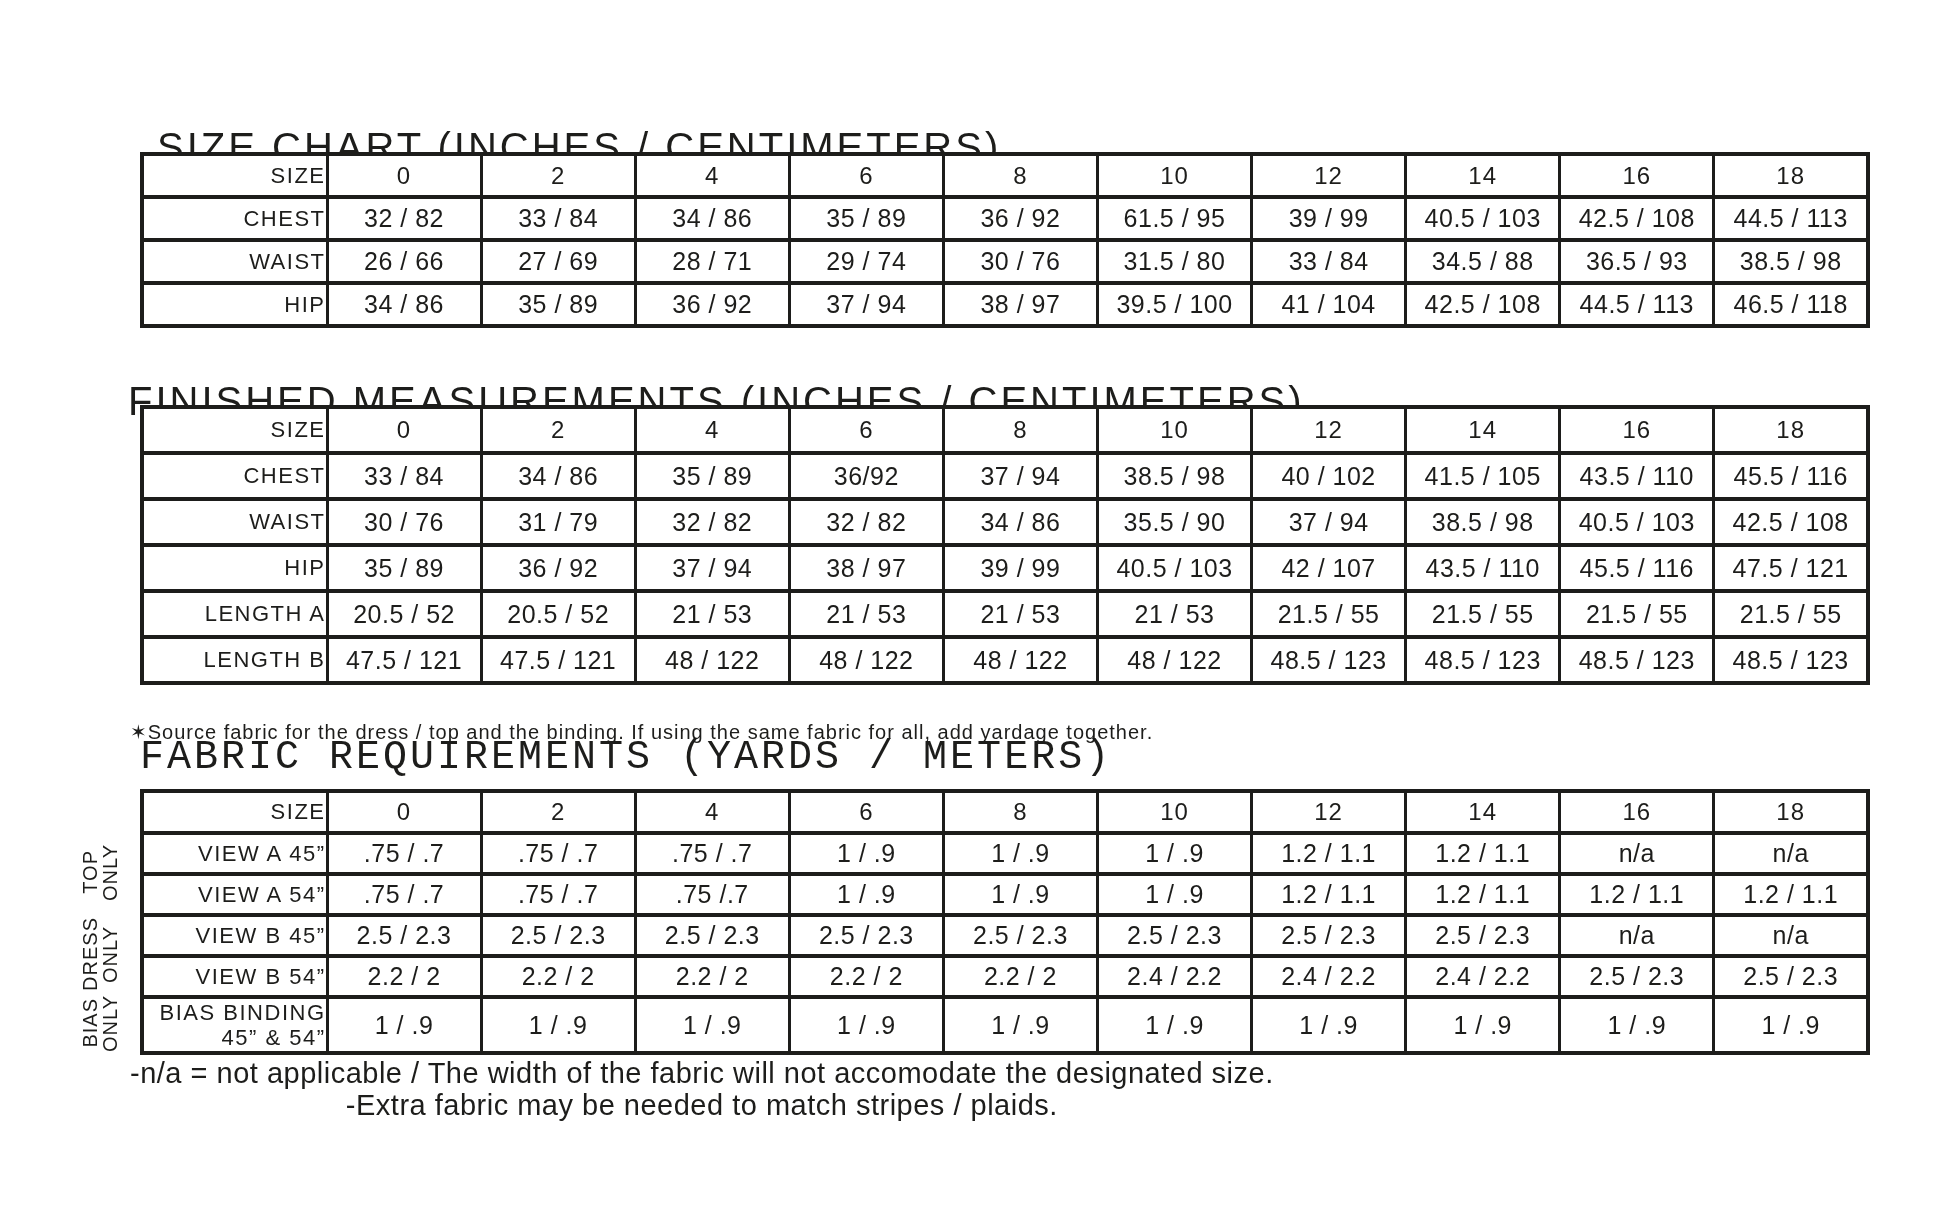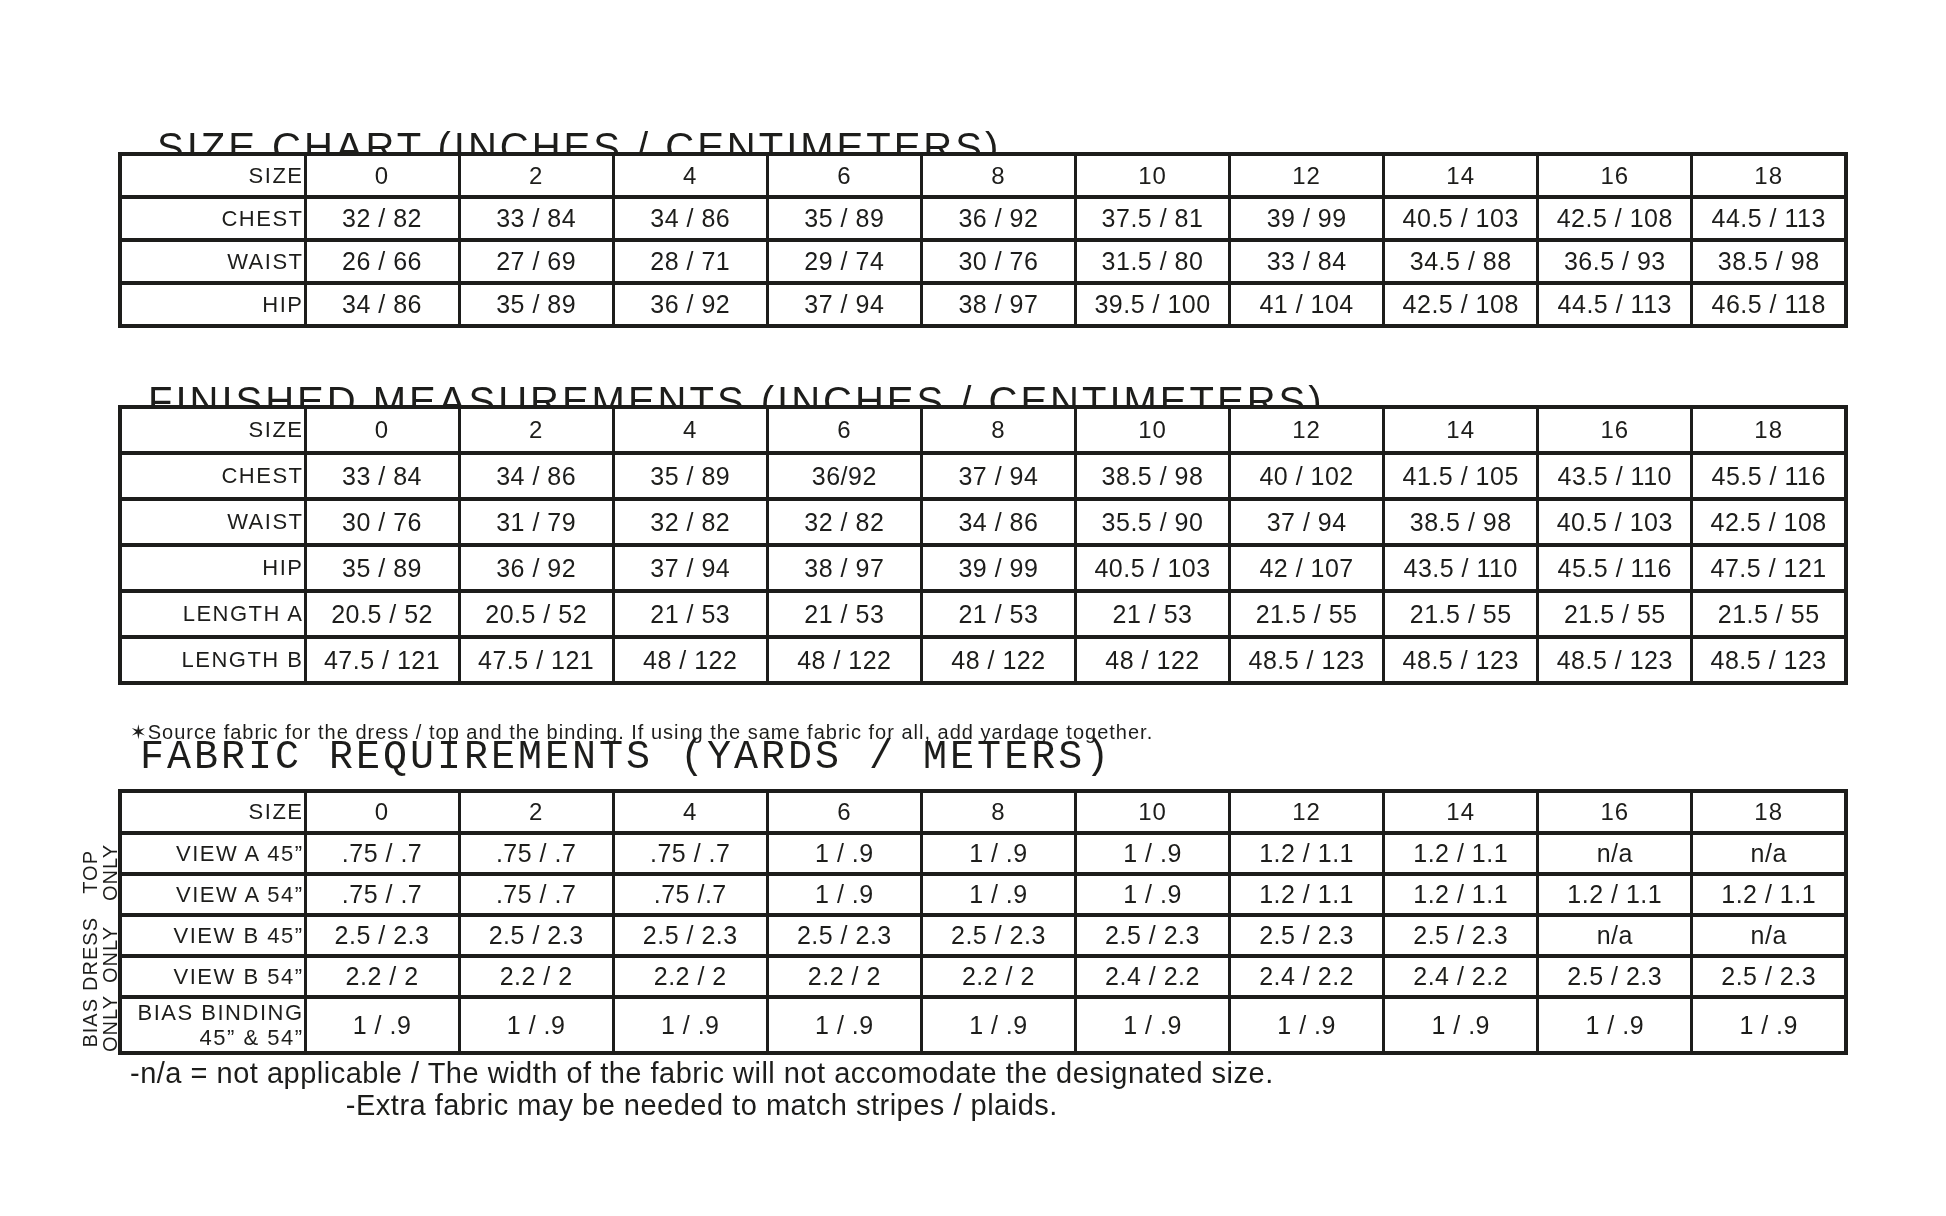--- a/index.html
+++ b/index.html
@@ -2,27 +2,27 @@
 <html><head>
 <meta charset="utf-8">
 <style>
   html,body { margin:0; padding:0; background:#ffffff; }
   body { width:1946px; height:1216px; position:relative; overflow:hidden;
          font-family:"Liberation Sans", sans-serif; color:#1d1d1b; }
 
   .sec-title { position:absolute; font-size:40px; font-weight:400;
                letter-spacing:3px; white-space:nowrap; }
   #title1 { left:157px; top:98px; }
-  #title2 { left:148px; top:352px; }
+  #title2 { left:128px; top:352px; }
   #title3 { left:140px; top:708px;font-family:Liberation Mono, monospace; }
 
   .note { position:absolute; left:130px; top:720px; font-size:20px;
           letter-spacing:1px; white-space:nowrap; }
 
-  table.grid { position:absolute; left:118px; width:1730px;
+  table.grid { position:absolute; left:140px; width:1730px;
                border-collapse:collapse; table-layout:fixed; background:#fff;
                border:4px solid #1d1d1b; }
   .grid td, .grid th { border:3px solid #1d1d1b; border-top-width:4px;
                        border-bottom-width:4px; font-weight:400; padding:0;
                        overflow:hidden; }
   .lab-cell { text-align:right; padding-right:12px; font-size:22px;
               letter-spacing:1.5px; white-space:pre-line; line-height:1.15; }
   .col-head { text-align:center; font-size:24px; letter-spacing:1px; }
   .val-cell { text-align:center; font-size:25px; letter-spacing:0.5px; }
 
@@ -82,21 +82,21 @@
         <td class="col-head">16</td>
         <td class="col-head">18</td>
       </tr>
       <tr>
         <td class="lab-cell">CHEST</td>
         <td class="val-cell">32 / 82</td>
         <td class="val-cell">33 / 84</td>
         <td class="val-cell">34 / 86</td>
         <td class="val-cell">35 / 89</td>
         <td class="val-cell">36 / 92</td>
-        <td class="val-cell">37.5 / 81</td>
+        <td class="val-cell">61.5 / 95</td>
         <td class="val-cell">39 / 99</td>
         <td class="val-cell">40.5 / 103</td>
         <td class="val-cell">42.5 / 108</td>
         <td class="val-cell">44.5 / 113</td>
       </tr>
       <tr>
         <td class="lab-cell">WAIST</td>
         <td class="val-cell">26 / 66</td>
         <td class="val-cell">27 / 69</td>
         <td class="val-cell">28 / 71</td>

